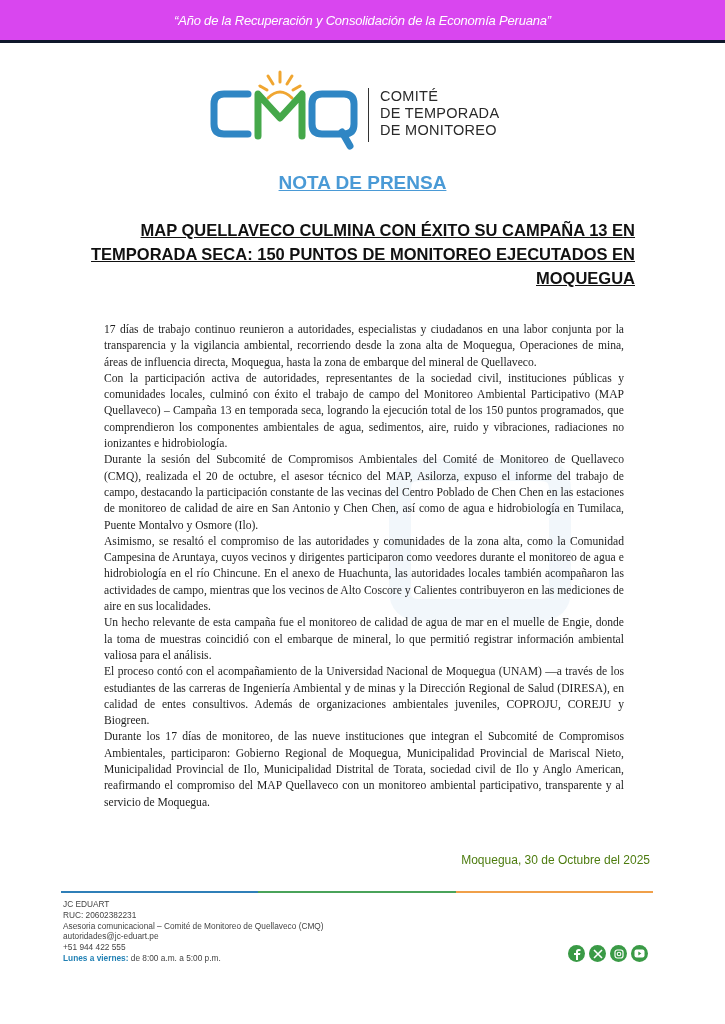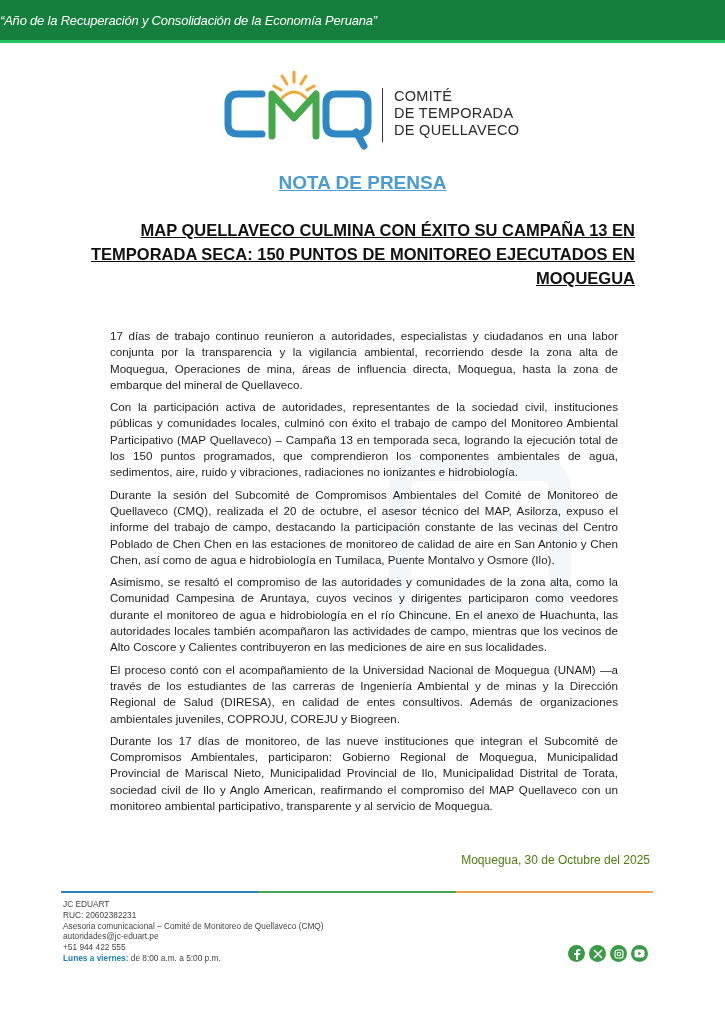--- a/index.html
+++ b/index.html
@@ -2,29 +2,29 @@
 <html><head>
   <meta charset="utf-8">
   <style>
     html, body { margin: 0; padding: 0; }
     body {
       width: 725px; height: 1024px; position: relative; overflow: hidden;
       background: #ffffff; font-family: "DejaVu Sans", sans-serif; color: #222;
     }
     .top-band {
       position: absolute; left: 0; top: 0; width: 725px; height: 40px;
-      background: #15803d; border-bottom: 3px solid #22c55e;
-      display: flex; align-items: center; 
+      background: #d946ef; border-bottom: 3px solid #0f172a;
+      display: flex; align-items: center; justify-content: center;
     }
     .top-band span {
       color: #ffffff; font-style: italic; font-size: 13px;
       font-family: "Liberation Sans", sans-serif; letter-spacing: -0.2px;
     }
     .logo {
-      position: absolute; left: 224px; top: 66px; width: 310px; height: 88px;
+      position: absolute; left: 210px; top: 66px; width: 310px; height: 88px;
     }
     .logo svg { position: absolute; left: 0; top: 0; }
     .logo-divider {
       position: absolute; left: 158px; top: 22px; width: 1px; height: 54px; background: #333;
     }
     .logo-text {
       position: absolute; left: 170px; top: 22px; font-family: "Liberation Sans", sans-serif;
       font-size: 14.5px; line-height: 17px; color: #2a2a2a; letter-spacing: 0.3px;
     }
     .logo-text div { white-space: nowrap; }
@@ -39,21 +39,21 @@
     .headline {
       position: absolute; left: 90px; width: 545px; top: 218px; text-align: right;
       font-family: "Liberation Sans", sans-serif; font-weight: bold; font-size: 16.5px;
       line-height: 24px; color: #111; text-decoration: underline;
     }
     .body-text {
       position: absolute; left: 104px; width: 520px; top: 322px;
       font-family: "Liberation Sans", sans-serif; font-size: 11.6px; line-height: 16.3px;
       color: #1e1e1e; text-align: justify;
     }
-    .body-text p { margin: 6px; }
+    .body-text p { margin: 0; font-family: Liberation Serif, serif; }
     .date-line {
       position: absolute; left: 400px; width: 250px; top: 853px; text-align: right;
       font-family: "Liberation Sans", sans-serif; font-size: 12px; color: #4d7c0f;
     }
     .footer-rule {
       position: absolute; left: 61px; top: 891px; width: 592px; height: 2px; display: flex;
     }
     .footer-rule div { flex: 1; height: 2px; }
     .contact {
       position: absolute; left: 63px; top: 899px; font-family: "Liberation Sans", sans-serif;
@@ -92,38 +92,39 @@
 
     <path d="M48 70 V28 L70 52 L92 28 V70" stroke="#45a84a" stroke-width="7" fill="none" stroke-linejoin="round" stroke-linecap="round"></path>
 
     <path d="M112 28 H134 Q144 28 144 38 V58 Q144 68 134 68 H112 Q102 68 102 58 V38 Q102 28 112 28 Z" stroke="#2f86c4" stroke-width="7" fill="none"></path>
     <path d="M132 66 L140 80" stroke="#2f86c4" stroke-width="7" stroke-linecap="round"></path>
   </svg>
   <div class="logo-divider"></div>
   <div class="logo-text">
     <div>COMITÉ</div>
     <div>DE TEMPORADA</div>
-    <div>DE QUELLAVECO</div>
+    <div>DE MONITOREO</div>
   </div>
 </div>
 
 <div class="watermark">
   <svg width="200" height="200" viewBox="0 0 200 200">
     <path d="M40 30 H160 Q180 30 180 50 V150 Q180 170 160 170 H40 Q20 170 20 150 V50 Q20 30 40 30 Z" stroke="#2f86c4" stroke-width="22" fill="none"></path>
   </svg>
 </div>
 
 <div class="nota">NOTA DE PRENSA</div>
 <div class="headline">MAP QUELLAVECO CULMINA CON ÉXITO SU CAMPAÑA 13 EN TEMPORADA SECA: 150 PUNTOS DE MONITOREO EJECUTADOS EN MOQUEGUA</div>
 
 <div class="body-text">
   <p>17 días de trabajo continuo reunieron a autoridades, especialistas y ciudadanos en una labor conjunta por la transparencia y la vigilancia ambiental, recorriendo desde la zona alta de Moquegua, Operaciones de mina, áreas de influencia directa, Moquegua, hasta la zona de embarque del mineral de Quellaveco.</p>
   <p>Con la participación activa de autoridades, representantes de la sociedad civil, instituciones públicas y comunidades locales, culminó con éxito el trabajo de campo del Monitoreo Ambiental Participativo (MAP Quellaveco) – Campaña 13 en temporada seca, logrando la ejecución total de los 150 puntos programados, que comprendieron los componentes ambientales de agua, sedimentos, aire, ruido y vibraciones, radiaciones no ionizantes e hidrobiología.</p>
   <p>Durante la sesión del Subcomité de Compromisos Ambientales del Comité de Monitoreo de Quellaveco (CMQ), realizada el 20 de octubre, el asesor técnico del MAP, Asilorza, expuso el informe del trabajo de campo, destacando la participación constante de las vecinas del Centro Poblado de Chen Chen en las estaciones de monitoreo de calidad de aire en San Antonio y Chen Chen, así como de agua e hidrobiología en Tumilaca, Puente Montalvo y Osmore (Ilo).</p>
   <p>Asimismo, se resaltó el compromiso de las autoridades y comunidades de la zona alta, como la Comunidad Campesina de Aruntaya, cuyos vecinos y dirigentes participaron como veedores durante el monitoreo de agua e hidrobiología en el río Chincune. En el anexo de Huachunta, las autoridades locales también acompañaron las actividades de campo, mientras que los vecinos de Alto Coscore y Calientes contribuyeron en las mediciones de aire en sus localidades.</p>
+  <p>Un hecho relevante de esta campaña fue el monitoreo de calidad de agua de mar en el muelle de Engie, donde la toma de muestras coincidió con el embarque de mineral, lo que permitió registrar información ambiental valiosa para el análisis.</p>
   <p>El proceso contó con el acompañamiento de la Universidad Nacional de Moquegua (UNAM) —a través de los estudiantes de las carreras de Ingeniería Ambiental y de minas y la Dirección Regional de Salud (DIRESA), en calidad de entes consultivos. Además de organizaciones ambientales juveniles, COPROJU, COREJU y Biogreen.</p>
   <p>Durante los 17 días de monitoreo, de las nueve instituciones que integran el Subcomité de Compromisos Ambientales, participaron: Gobierno Regional de Moquegua, Municipalidad Provincial de Mariscal Nieto, Municipalidad Provincial de Ilo, Municipalidad Distrital de Torata, sociedad civil de Ilo y Anglo American, reafirmando el compromiso del MAP Quellaveco con un monitoreo ambiental participativo, transparente y al servicio de Moquegua.</p>
 </div>
 
 <div class="date-line">Moquegua, 30 de Octubre del 2025</div>
 
 <div class="footer-rule">
   <div style="background:#2f7fb8"></div>
   <div style="background:#4aa35a"></div>
   <div style="background:#f0a04a"></div>

